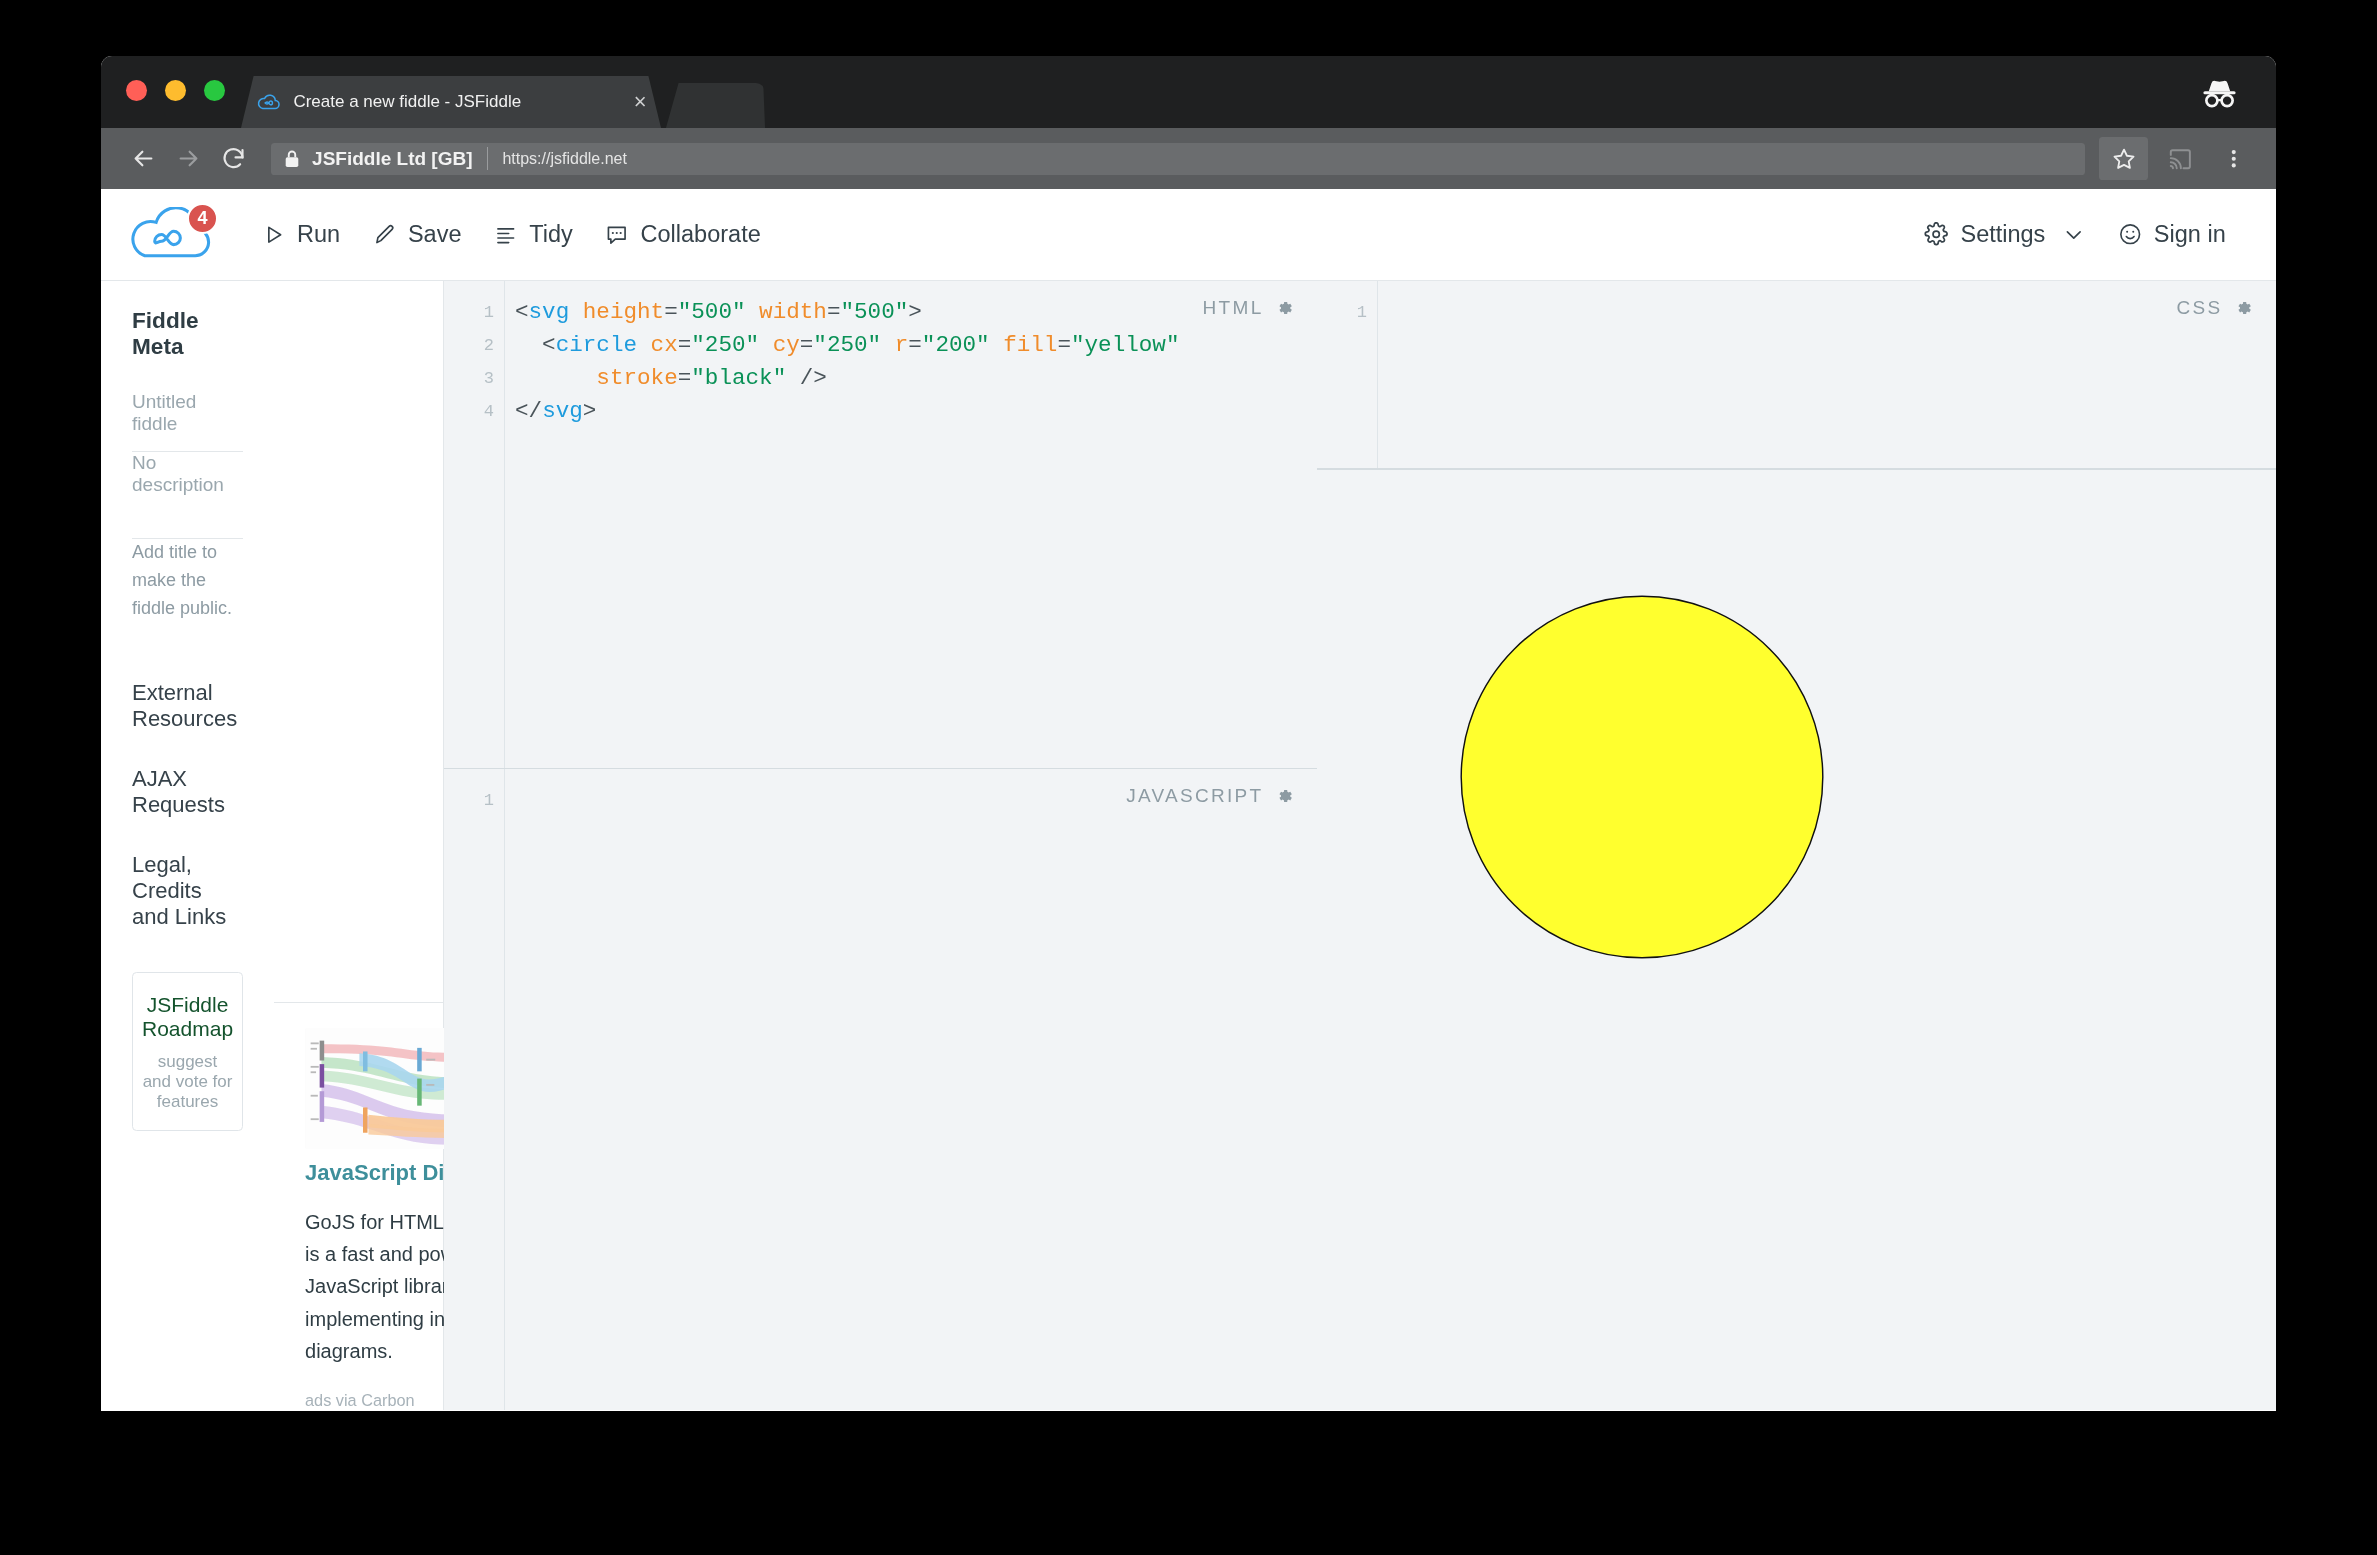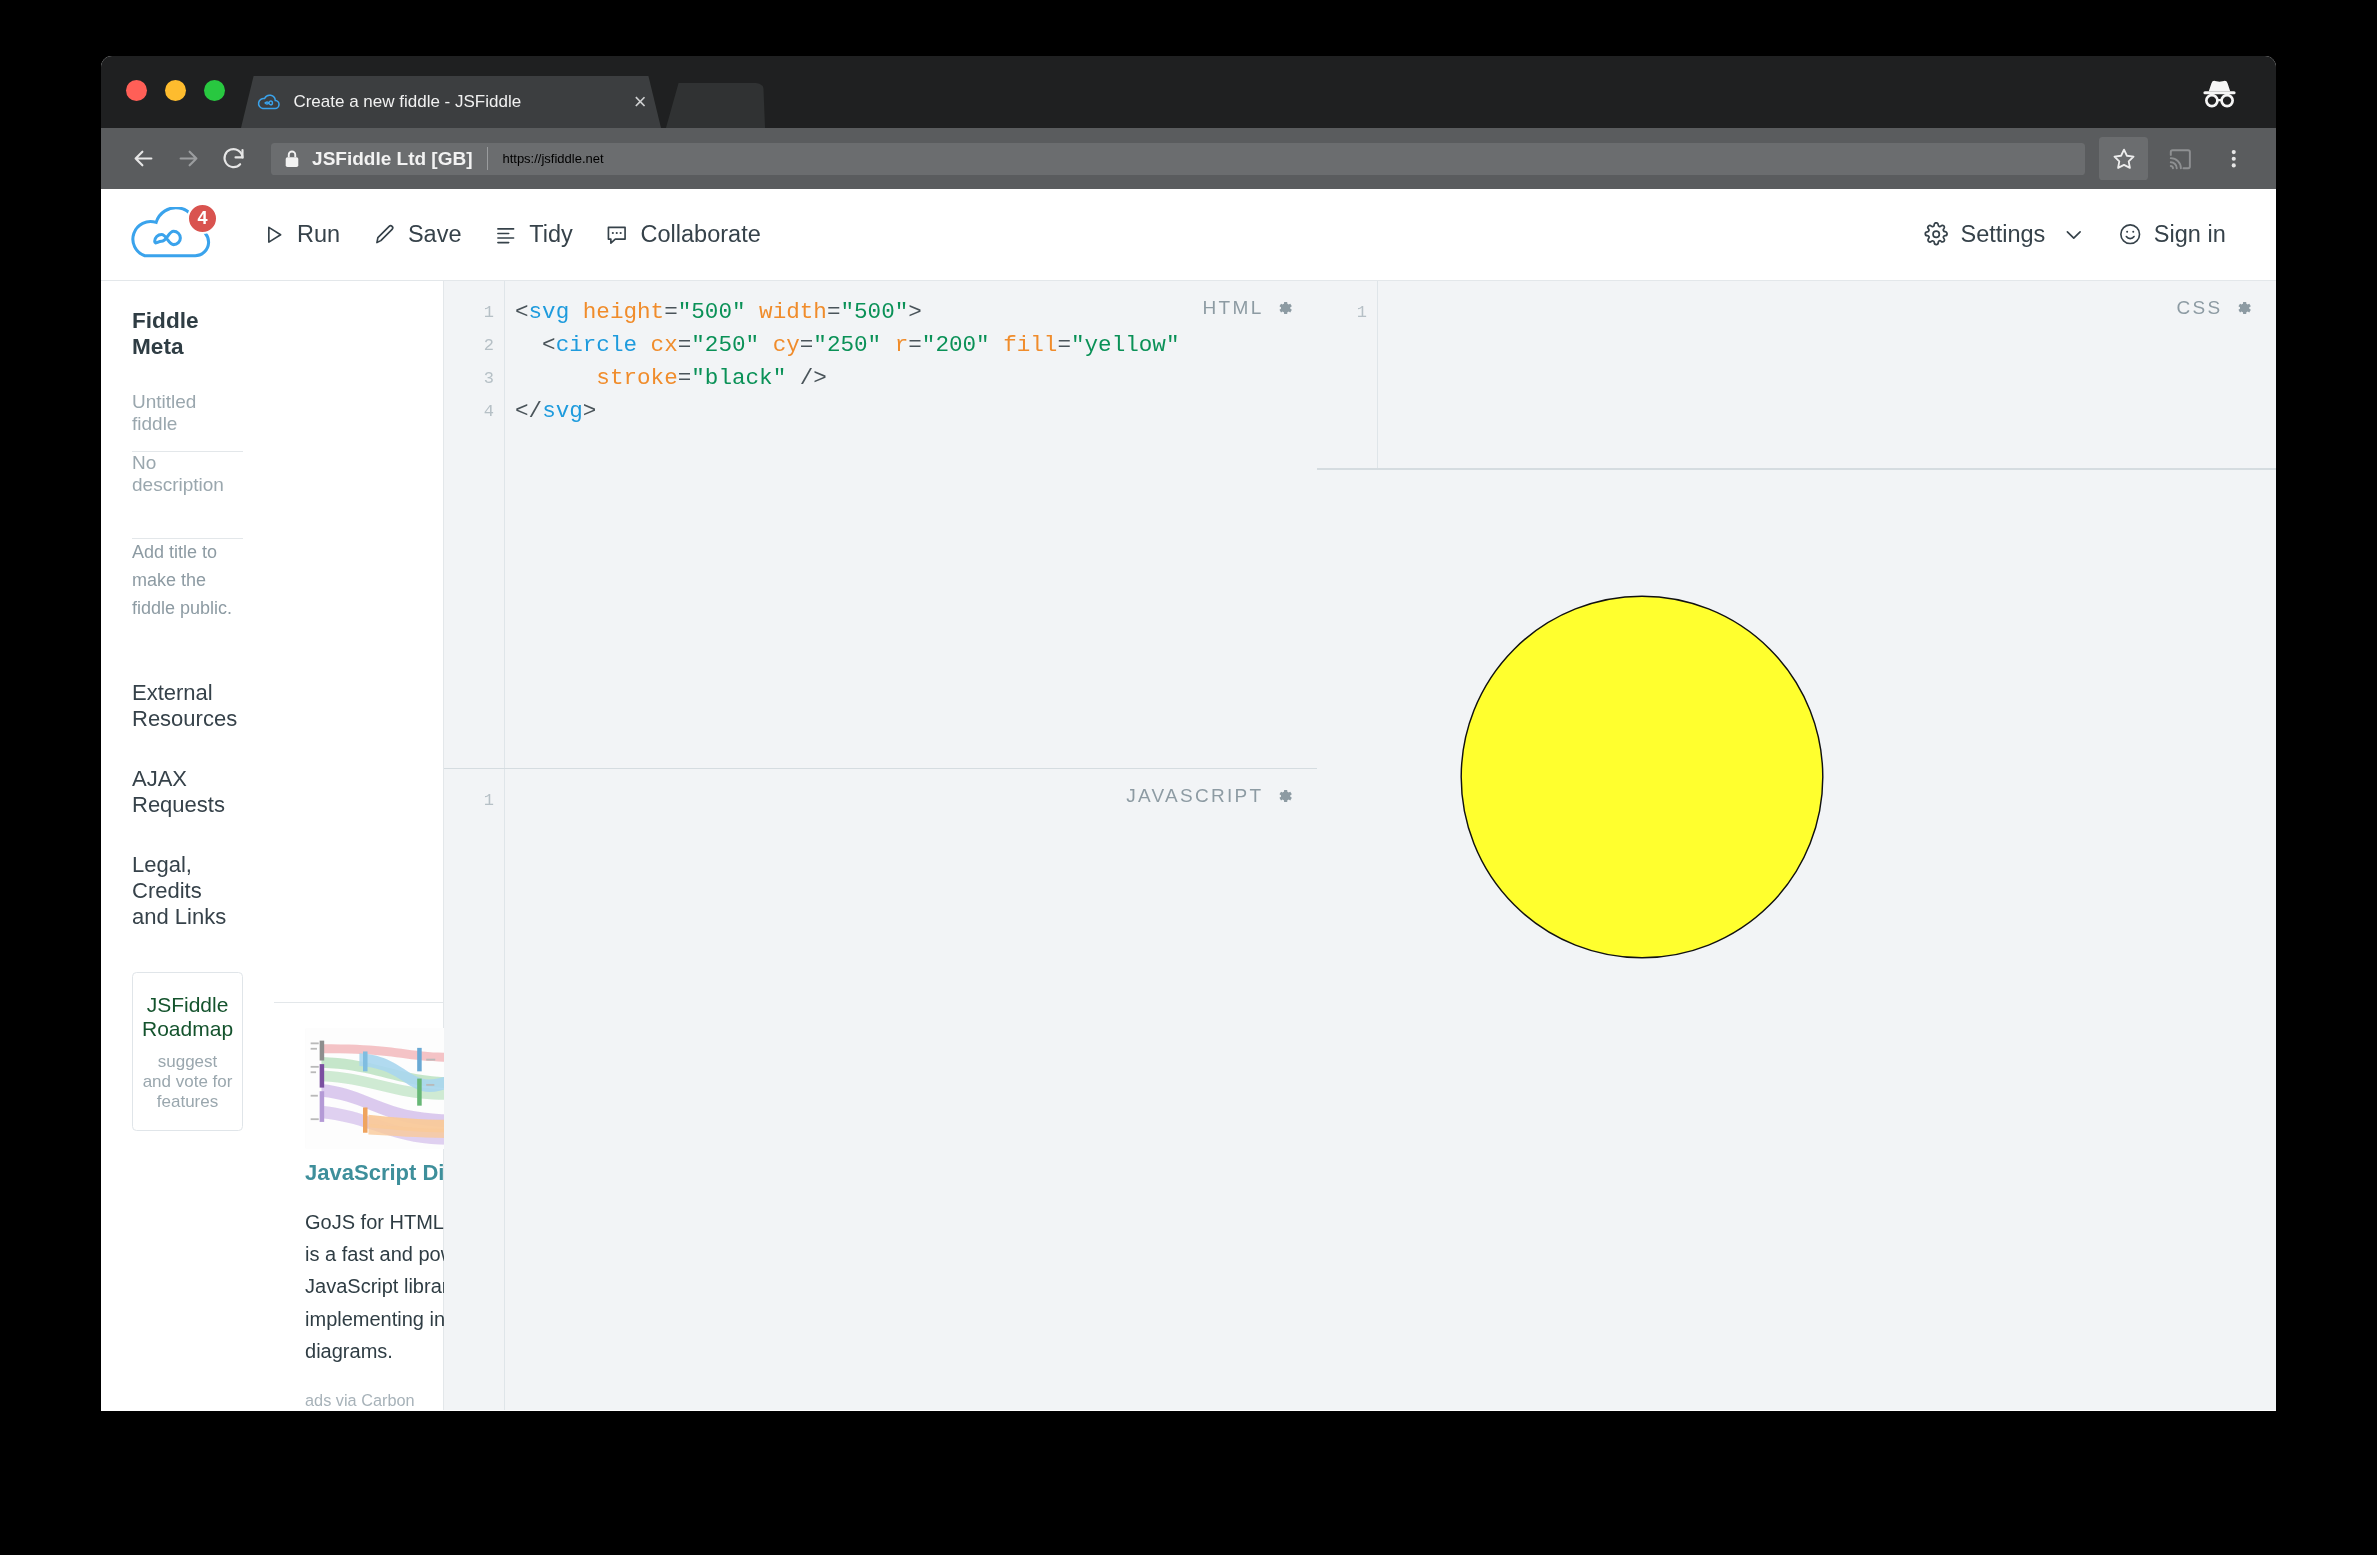--- a/index.html
+++ b/index.html
@@ -94,21 +94,21 @@
   }
   #lock-icon { width: 18px; height: 22px; margin-right: 11px; flex: none; }
   #site-identity {
     color: #f2f2f2; font-size: 19px; font-weight: bold;
     white-space: nowrap;
   }
   #omnibox-divider {
     width: 0.9px; height: 23.5px; background: #9a9c9e;
     margin: 0 14.5px; flex: none;
   }
-  #omnibox-url { color: #000000; font-size: 13px; white-space: nowrap; }
+  #omnibox-url { color: #e5e5e5; font-size: 16px; white-space: nowrap; }
   #star-btn {
     width: 49px; height: 43px; border-radius: 3.6px;
     background: #6b6d6f;
     display: flex; align-items: center; justify-content: center;
     flex: none;
   }
   #cast-btn, #menu-btn {
     width: 45px; height: 43px;
     display: flex; align-items: center; justify-content: center;
     flex: none; margin-left: 9px;

